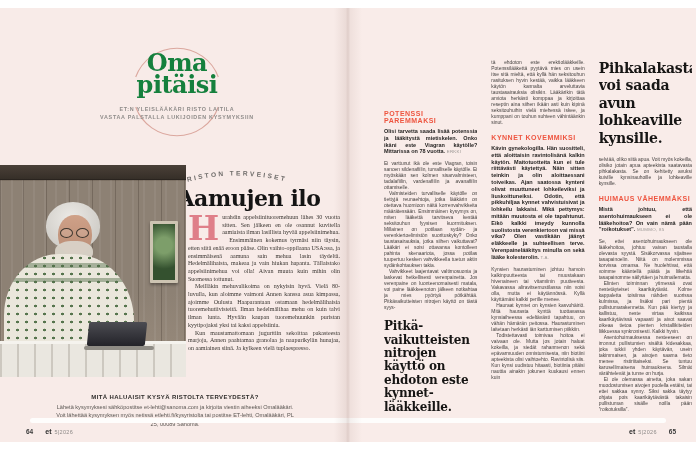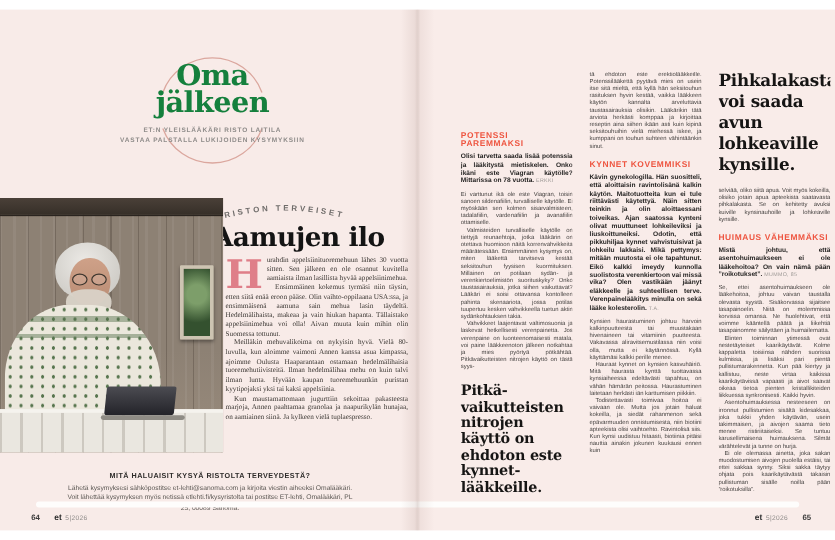--- a/index.html
+++ b/index.html
@@ -105,21 +105,21 @@
 
   <div class="page page-left">
 
     <svg class="mast-circle" width="120" height="110" viewBox="0 0 120 110">
       <path d="M 18.7 40 A 44 44 0 0 1 101.3 40" fill="none" stroke="#dba79e" stroke-width="1.1"></path>
       <path d="M 18.7 70 A 44 44 0 0 0 101.3 70" fill="none" stroke="#dba79e" stroke-width="1.1"></path>
     </svg>
 
     <div class="mast-title">
       <div>Oma</div>
-      <div>jälkeen</div>
+      <div>pitäisi</div>
     </div>
     <div class="mast-sub">
       <div>ET:N YLEISLÄÄKÄRI RISTO LAITILA</div>
       <div>VASTAA PALSTALLA LUKIJOIDEN KYSYMYKSIIN</div>
     </div>
 
     <svg class="kicker-svg" width="140" height="28" viewBox="0 0 140 28">
       <path id="kickerArc" d="M 6 24 Q 70 3 134 24" fill="none"></path>
       <text font-family="Liberation Sans, sans-serif" font-size="6.6" font-weight="700" letter-spacing="2.3" fill="#6f6c6a">
         <textPath href="#kickerArc" startOffset="50%" text-anchor="middle">RISTON TERVEISET</textPath>

